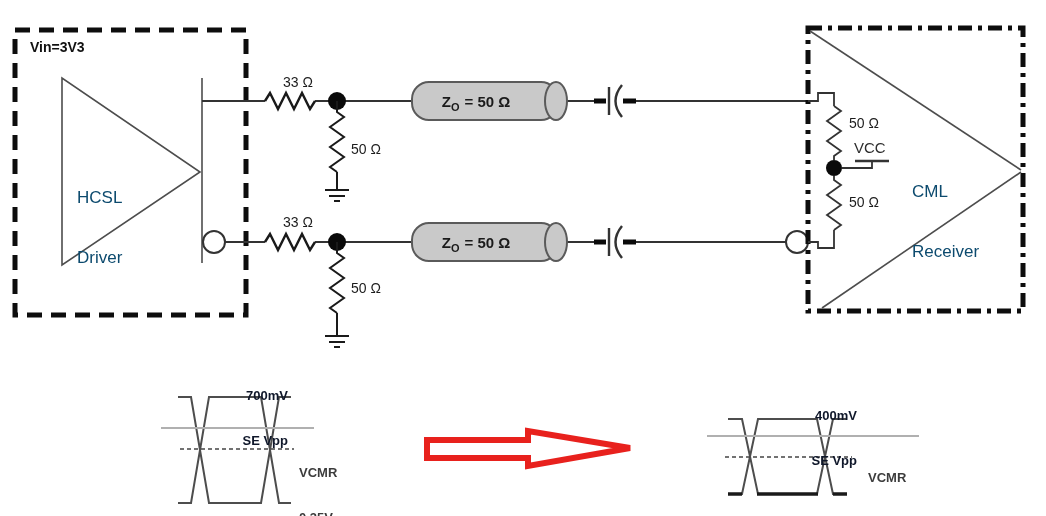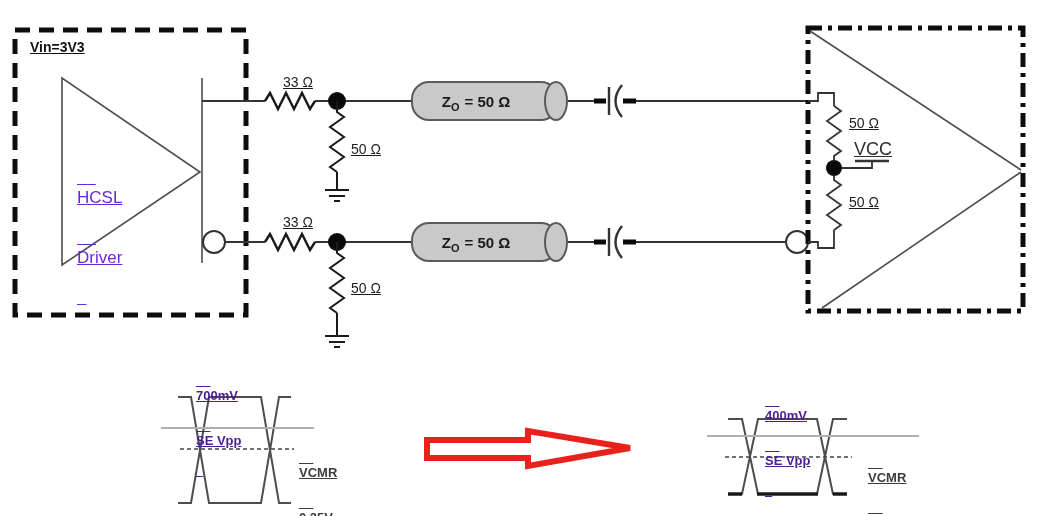--- a/index.html
+++ b/index.html
@@ -1,34 +1,34 @@
 <!DOCTYPE html>
 <html><head>
 <meta charset="utf-8">
 <style>
   html,body{margin:0;padding:0;background:#ffffff;}
   #stage{
     position:relative;width:1046px;height:516px;background:#ffffff;
     font-family:"Liberation Sans", sans-serif;overflow:hidden;
   }
   #schdes{position:absolute;left:0;top:0;}
-  .lbl{position:absolute;color:#1c1c1c;white-space:pre;text-decoration:underline;}
+  .lbl{position:absolute;color:#1c1c1c;white-space:pre;}
   .lbl-vin{left:30px;top:39px;font-size:14px;font-weight:700;color:#111;}
-  .lbl-block{font-size:17px;color:#6d28d9;line-height:20px;}
+  .lbl-block{font-size:17px;color:#0c4a6e;line-height:20px;}
   .lbl-hcsl{left:77px;top:148px;}
   .lbl-cml{left:912px;top:142px;}
   .lbl-res{font-size:14px;color:#1c1c1c;}
   .lbl-r33top{left:272px;top:74px;width:52px;text-align:center;}
   .lbl-r50top{left:351px;top:141px;}
   .lbl-r33bot{left:272px;top:214px;width:52px;text-align:center;}
   .lbl-r50bot{left:351px;top:280px;}
-  .lbl-vcc{left:854px;top:139px;font-size:18px;color:#2e2e2e;text-align:center;}
+  .lbl-vcc{left:854px;top:139px;font-size:15px;color:#2e2e2e;text-align:center;}
   .lbl-rcvtop{left:849px;top:115px;font-size:14px;}
   .lbl-rcvbot{left:849px;top:194px;font-size:14px;}
-  .eye-title{font-weight:700;font-size:13px;line-height:15px;color:#4c1d95;text-align:left;width:92px;}
+  .eye-title{font-weight:700;font-size:13px;line-height:15px;color:#0f172a;text-align:right;width:92px;}
   .eye-title-left{left:196px;top:358px;}
   .eye-title-right{left:765px;top:378px;}
   .eye-vcmr{font-weight:700;font-size:13px;line-height:15px;color:#3c3c3c;}
   .eye-vcmr-left{left:299px;top:435px;}
   .eye-vcmr-right{left:868px;top:440px;}
   .tline-label{font-weight:700;font-size:15px;fill:#1a1a1a;}
 </style>
 </head>
 <body>
 
@@ -156,20 +156,24 @@
 
   <div class="lbl lbl-res lbl-r33top">33 Ω</div>
   <div class="lbl lbl-res lbl-r50top">50 Ω</div>
   <div class="lbl lbl-res lbl-r33bot">33 Ω</div>
   <div class="lbl lbl-res lbl-r50bot">50 Ω</div>
 
   <div class="lbl lbl-rcvtop">50 Ω</div>
   <div class="lbl lbl-vcc">VCC</div>
   <div class="lbl lbl-rcvbot">50 Ω</div>
 
+  <div class="lbl lbl-block lbl-cml">
+    <div>CML</div>
+    <div>Receiver</div>
+  </div>
 
   <div class="lbl eye-title eye-title-left">
     <div>700mV</div>
     <div>SE Vpp</div>
   </div>
   <div class="lbl eye-vcmr eye-vcmr-left">
     <div>VCMR</div>
     <div>0.35V</div>
   </div>
 

